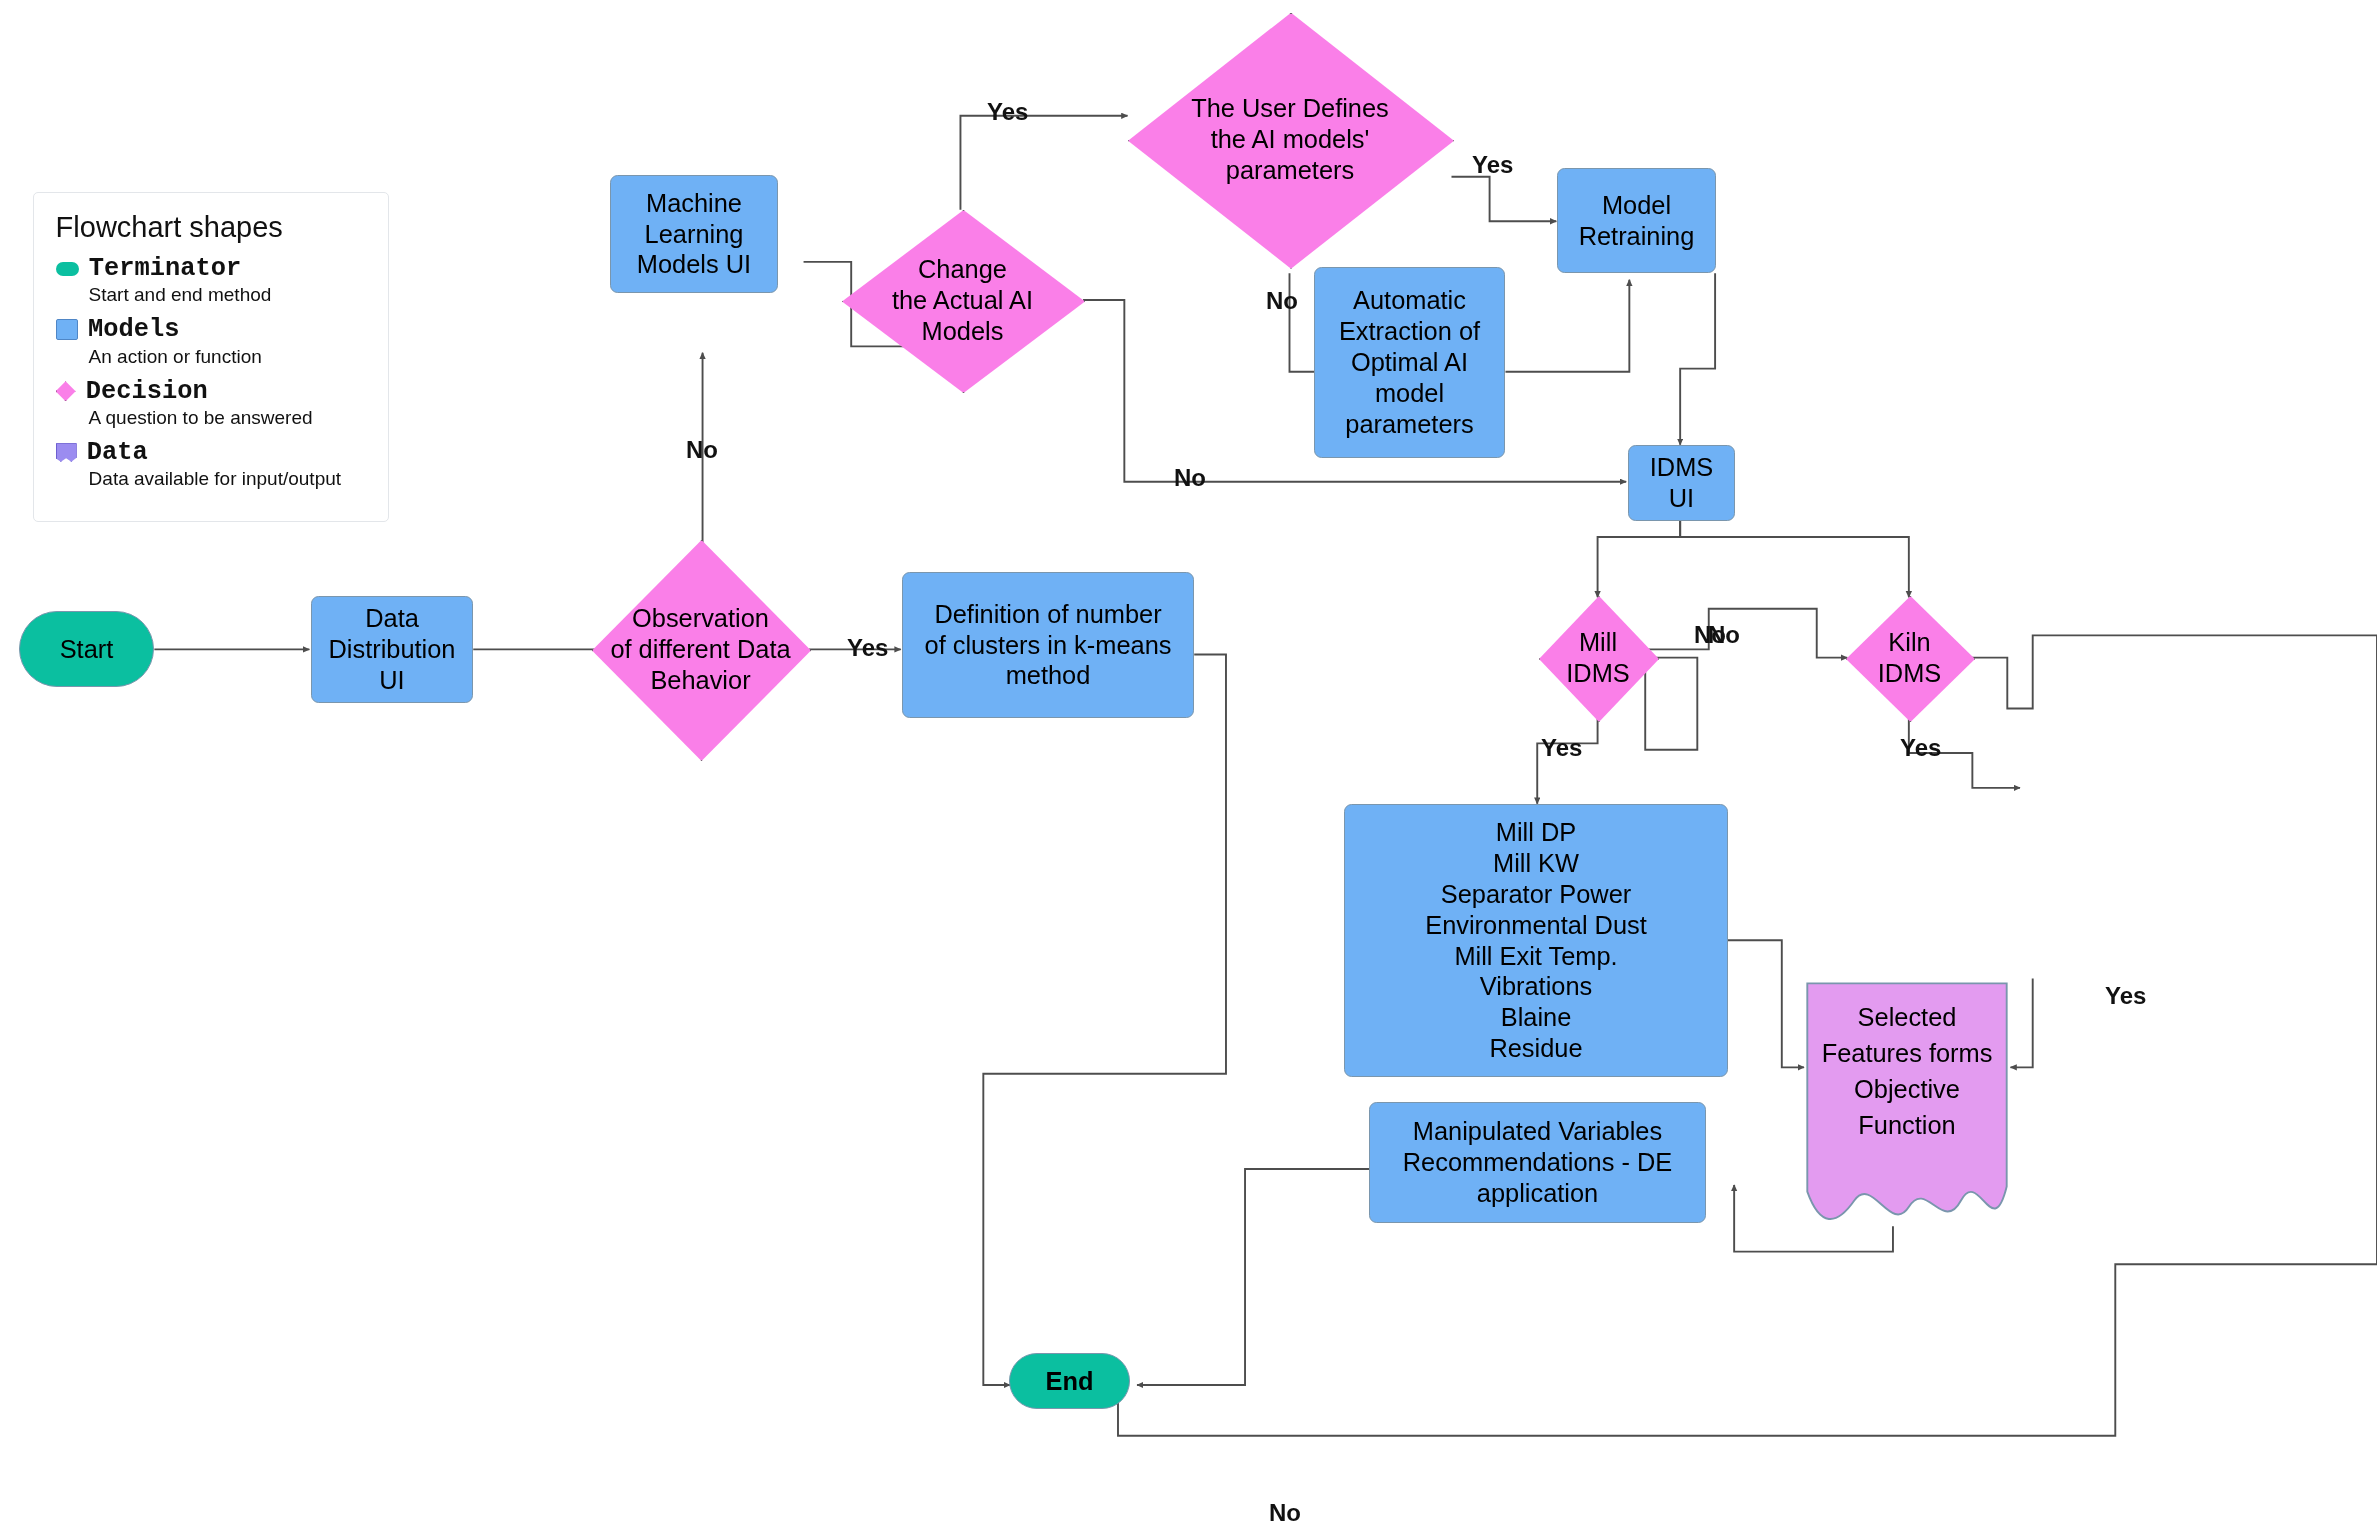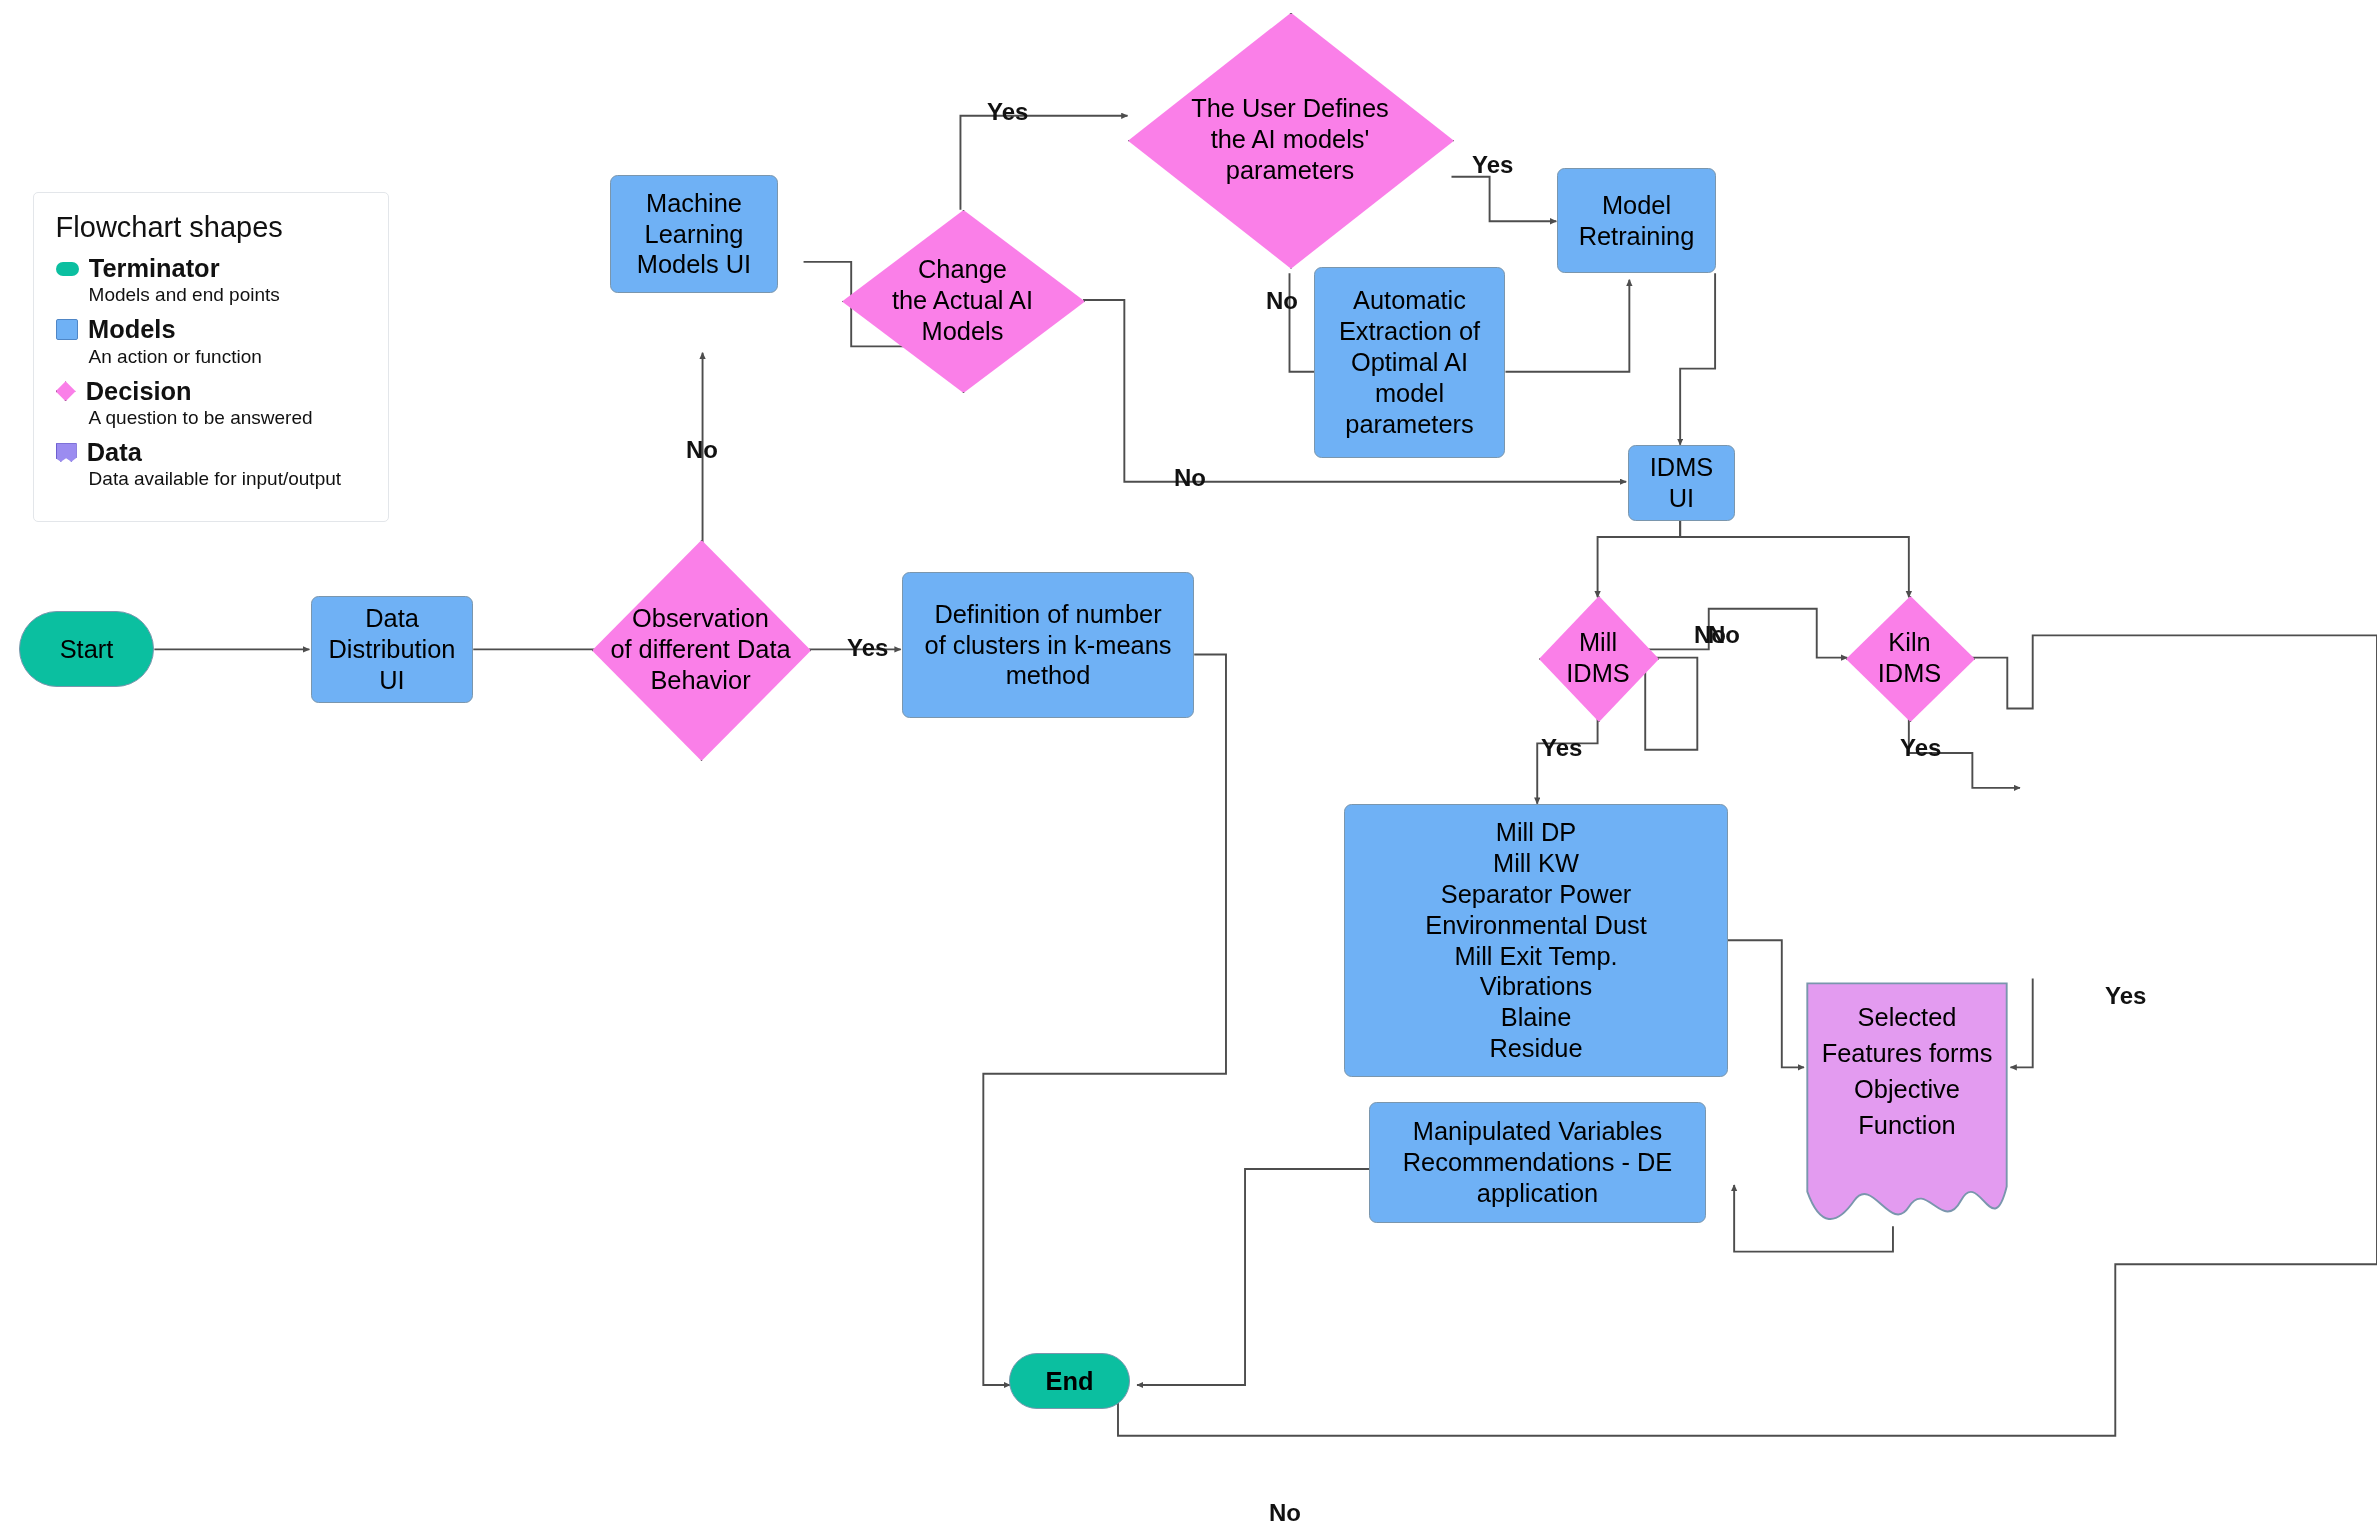--- a/index.html
+++ b/index.html
@@ -16,21 +16,21 @@
   .dec .dtxt{position:relative;z-index:2;padding:0 3.8px;}
   .data-shape{position:absolute;}
   .data-shape .dtxt{position:absolute;left:0;top:0;width:100%;height:100%;display:flex;align-items:flex-start;
        justify-content:center;padding-top:21.6px;box-sizing:border-box;color:#000;font-size:25.4px;text-align:center;z-index:2;line-height:1.42;}
 
   .edge-label{position:absolute;font-weight:bold;font-size:24px;color:#111;white-space:nowrap;}
 
   #legend{position:absolute;left:33px;top:192px;width:356px;height:330px;background:#fff;border:1.3px solid #e3e6ea;
       border-radius:5px;box-sizing:border-box;padding:18px 21.6px;}
   #legend .ltitle{font-size:29px;color:#111;margin-bottom:10.2px;}
-  .lrow{display:flex;align-items:center;gap:10.2px;margin-top:2.5px;}
+  .lrow{display:flex;align-items:center;gap:10.2px;margin-top:2.5px;font-family:Liberation Mono, monospace;}
   .lswatch{width:23px;height:16.5px;flex:0 0 auto;}
   .sw-term{background:#0BBFA0;border-radius:635px;height:14px;}
   .sw-proc{background:#6FB1F5;border:0.6px solid #4f86c6;height:19px;width:20.3px;border-radius:1.9px;}
   .sw-dec{background:#FA7FE8;border:0.6px solid #b35aa4;width:18px;height:18px;clip-path:polygon(50% 0,100% 50%,50% 100%,0 50%);}
   .sw-data{background:#9b8cf0;border:0.6px solid #6d5fd0;width:19px;height:16.5px;
       clip-path:polygon(0 0,100% 0,100% 78%,75% 100%,50% 80%,25% 100%,0 80%);}
   .lname{font-size:25.4px;font-weight:bold;color:#111;}
   .ldesc{font-size:19px;color:#111;margin:1.3px 0 9px 33px;}
 </style>
 </head>
@@ -92,21 +92,21 @@
     </g>
   </svg>
 
   <div id="legend">
     <div class="ltitle">Flowchart shapes</div>
 
     <div class="lrow">
       <span class="lswatch sw-term"></span>
       <span class="lname">Terminator</span>
     </div>
-    <div class="ldesc">Models and end points</div>
+    <div class="ldesc">Start and end method</div>
 
     <div class="lrow">
       <span class="lswatch sw-proc"></span>
       <span class="lname">Models</span>
     </div>
     <div class="ldesc">An action or function</div>
 
     <div class="lrow">
       <span class="lswatch sw-dec"></span>
       <span class="lname">Decision</span>

